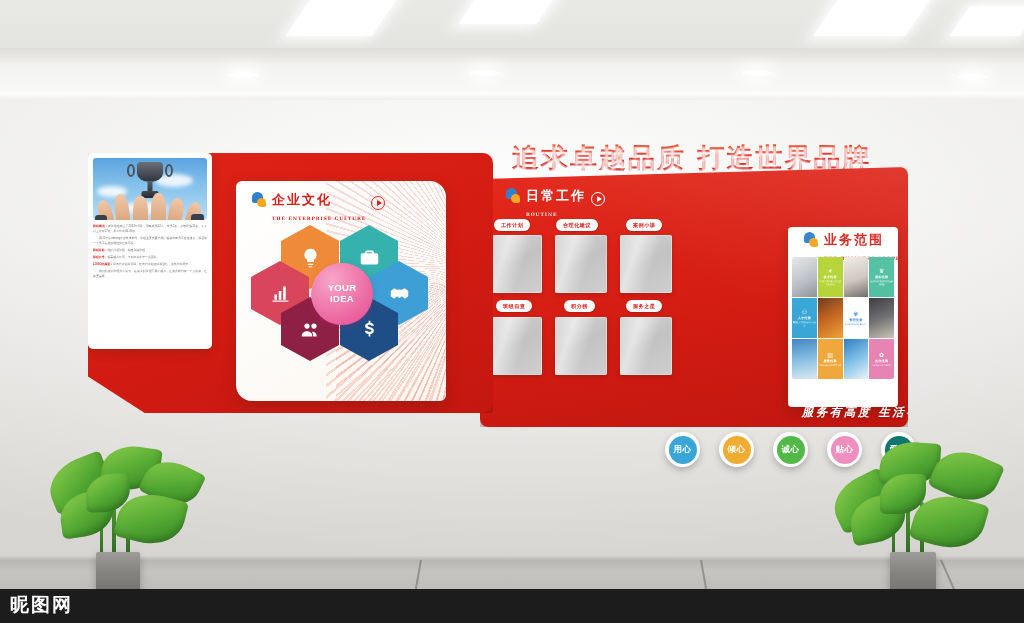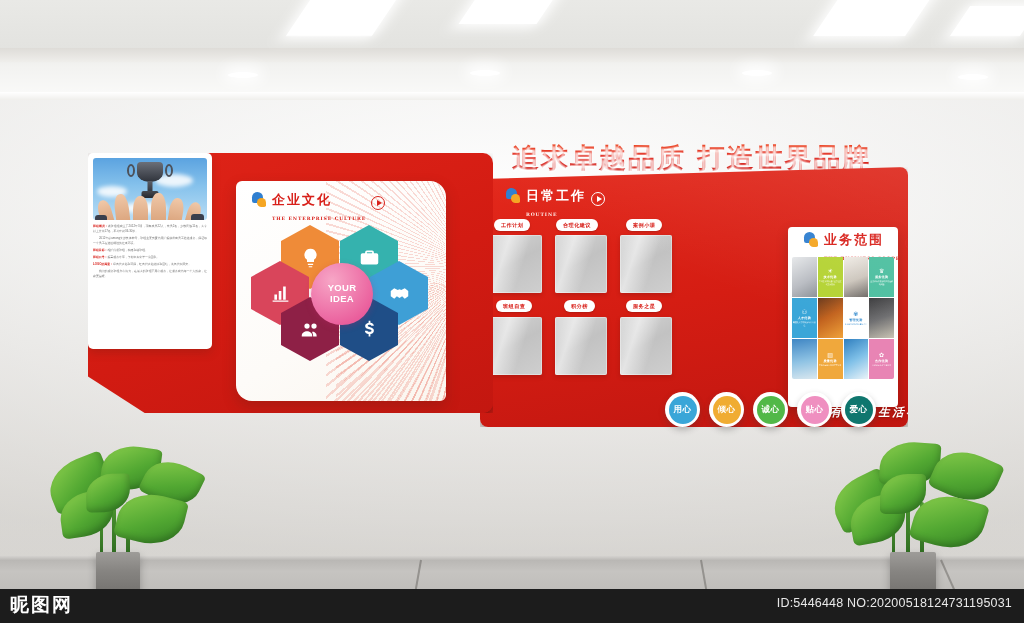--- a/index.html
+++ b/index.html
@@ -251,21 +251,21 @@
   .script-tag {
     position: absolute; left: 300px; top: 238px; width: 190px;
     text-align: center; color: #ffffff; font-size: 11.5px; font-weight: 700;
     font-family: "DejaVu Serif", "Liberation Serif", serif;
     letter-spacing: 2.5px; font-style: italic;
     text-shadow: 0 1px 2px rgba(110,10,6,.55);
     white-space: nowrap;
   }
 
   
-  #badges { position: absolute; left: 665px; top: 392px; display: flex; gap: 9px; align-items: flex-end; }
+  #badges { position: absolute; left: 665px; top: 432px; display: flex; gap: 19px; align-items: flex-end; }
   .badge {
     width: 35px; height: 35px; border-radius: 50%;
     background: #fff; display: flex; align-items: center; justify-content: center;
     box-shadow: 0 3px 6px rgba(60,60,60,.3);
   }
   .badge-in {
     width: 28px; height: 28px; border-radius: 50%;
     display: flex; align-items: center; justify-content: center;
     color: #fff; font-size: 8.5px; font-weight: 700; letter-spacing: .5px;
     font-family: "DejaVu Sans", sans-serif;
@@ -571,14 +571,13 @@
     <span class="leaf" style="left:22px; top:58px; width:56px; height:46px; transform:rotate(-10deg);"></span>
     <span class="leaf" style="left:86px; top:58px; width:70px; height:52px; transform:rotate(16deg);"></span>
     <span class="leaf" style="left:52px; top:36px; width:46px; height:40px; transform:rotate(0deg);"></span>
     <span class="pot" style="left:62px; top:114px; width:46px; height:50px;"></span>
   </div>
 
   <div id="footbar"></div>
   <div id="wm-left">
     <span id="wm-cn">昵图网</span>
   </div>
-  <div id="wm-right">ID:5446448 NO:20200518124731195031</div>
 </div>
 
 </body></html>

